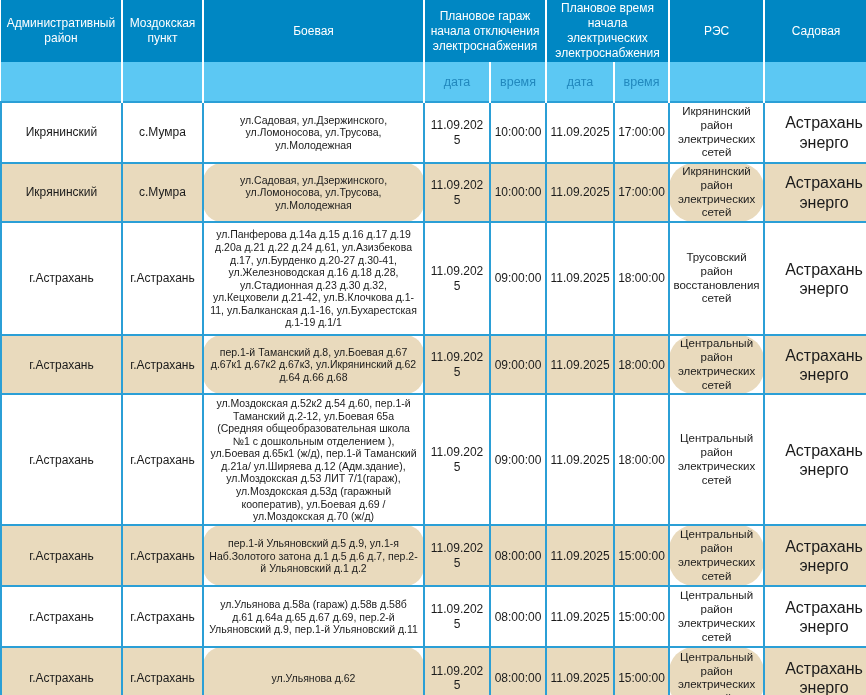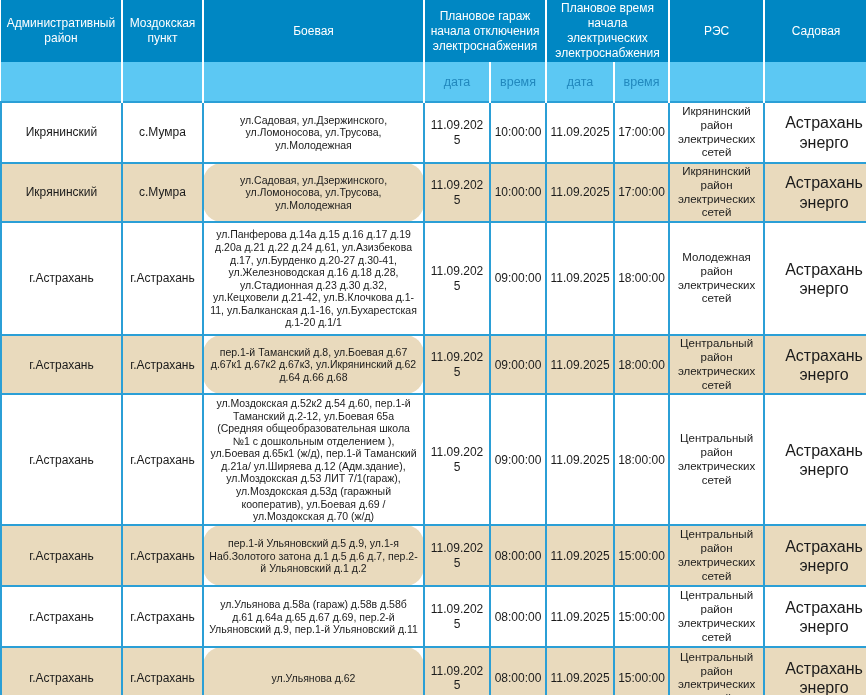--- a/index.html
+++ b/index.html
@@ -43,21 +43,21 @@
   
   tbody td {
     border: 2px solid #2b9fd6;
     color: #1b1b1b;
     font-size: 12px;
     line-height: 1.2;
     background: #ffffff;
   }
   tbody tr.tan td { background: #e9dabd; }
   td.streets { font-size: 10.5px; line-height: 1.2; padding: 1px 5px; border-radius: 19px; }
-  td.res     { font-size: 11.5px; line-height: 1.2; }
+  td.res     { font-size: 11.5px; line-height: 1.2; border-radius: 25px; }
   td.branch  { font-size: 16px; padding-left: 20px; }
   td.dt      { font-size: 12px; }
   
   tr.hrow   { height: 62px; }
   tr.subrow { height: 40px; }
   tr.r1 { height: 61px; }
   tr.r2 { height: 56px; }
   tr.r3 { height: 113px; }
   tr.r4 { height: 58px; }
   tr.r5 { height: 131px; }
@@ -122,26 +122,26 @@
         <td class="dt">11.09.2025</td>
         <td class="dt">10:00:00</td>
         <td class="dt">11.09.2025</td>
         <td class="dt">17:00:00</td>
         <td class="res">Икрянинский район электрических сетей</td>
         <td class="branch">Астраханьэнерго</td>
       </tr>
       <tr class="r3">
         <td>г.Астрахань</td>
         <td>г.Астрахань</td>
-        <td class="streets">ул.Панферова д.14а д.15 д.16 д.17 д.19 д.20а д.21 д.22 д.24 д.61, ул.Азизбекова д.17, ул.Бурденко д.20-27 д.30-41, ул.Железноводская д.16 д.18 д.28, ул.Стадионная д.23 д.30 д.32, ул.Кецховели д.21-42, ул.В.Клочкова д.1-11, ул.Балканская д.1-16, ул.Бухарестская д.1-20 д.1/1</td>
+        <td class="streets">ул.Панферова д.14а д.15 д.16 д.17 д.19 д.20а д.21 д.22 д.24 д.61, ул.Азизбекова д.17, ул.Бурденко д.20-27 д.30-41, ул.Железноводская д.16 д.18 д.28, ул.Стадионная д.23 д.30 д.32, ул.Кецховели д.21-42, ул.В.Клочкова д.1-11, ул.Балканская д.1-16, ул.Бухарестская д.1-19 д.1/1</td>
         <td class="dt">11.09.2025</td>
         <td class="dt">09:00:00</td>
         <td class="dt">11.09.2025</td>
         <td class="dt">18:00:00</td>
-        <td class="res">Молодежная район электрических сетей</td>
+        <td class="res">Трусовский район восстановления сетей</td>
         <td class="branch">Астраханьэнерго</td>
       </tr>
       <tr class="r4 tan">
         <td>г.Астрахань</td>
         <td>г.Астрахань</td>
         <td class="streets">пер.1-й Таманский д.8, ул.Боевая д.67 д.67к1 д.67к2 д.67к3, ул.Икрянинский д.62 д.64 д.66 д.68</td>
         <td class="dt">11.09.2025</td>
         <td class="dt">09:00:00</td>
         <td class="dt">11.09.2025</td>
         <td class="dt">18:00:00</td>

